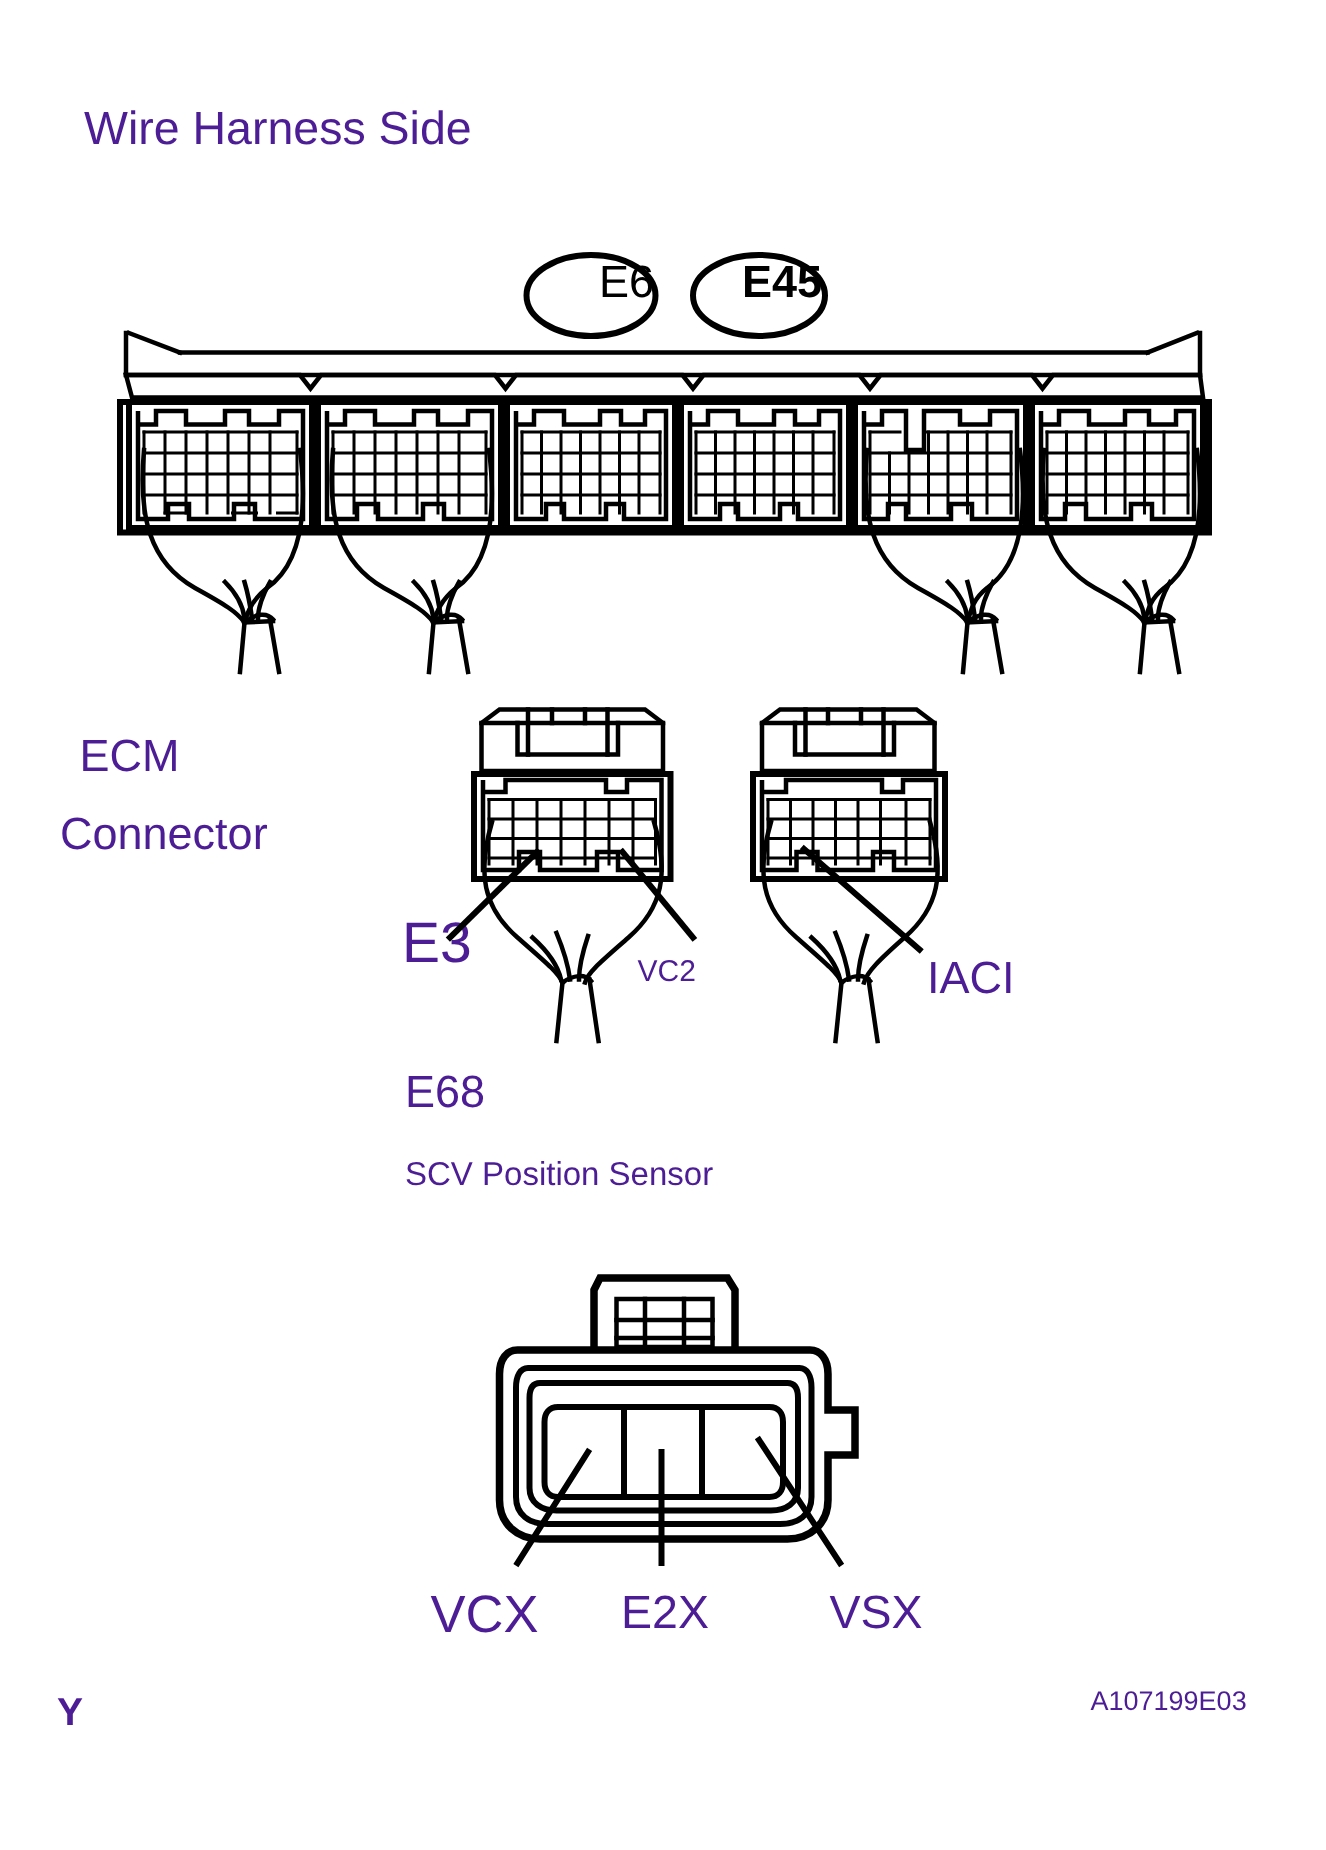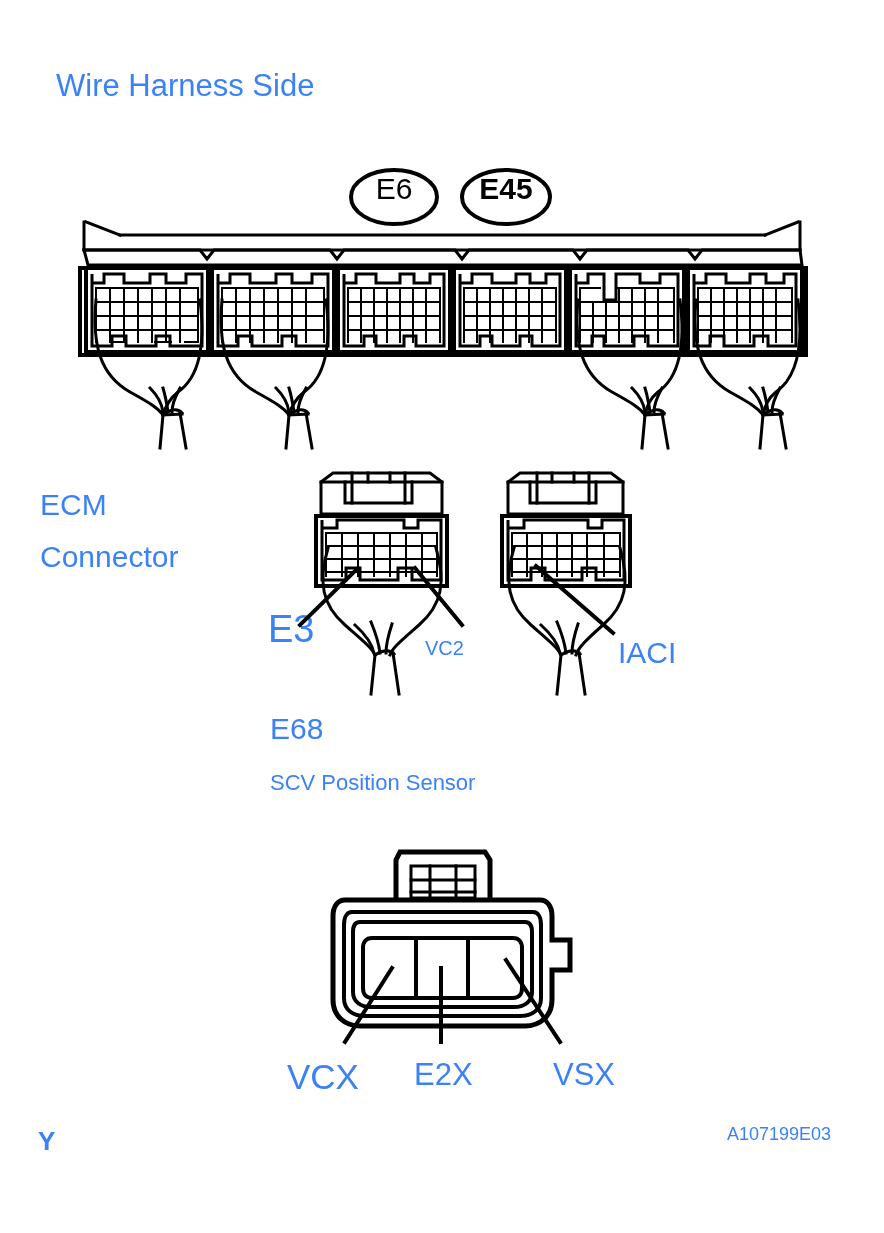--- a/index.html
+++ b/index.html
@@ -15,25 +15,25 @@
   #page {
     position: relative;
     width: 884px;
     height: 1233px;
     background: #ffffff;
     overflow: hidden;
   }
   .txt {
     position: absolute;
     white-space: pre;
-    color: #3b82f6;
+    color: #4c1d95;
     line-height: 1;
   }
   .t-title   { left: 56px;  top: 70px;  font-size: 31px; }
-  .t-ecm1    { left: 40px;  top: 490px; font-size: 30px; }
+  .t-ecm1    { left: 53px;  top: 490px; font-size: 30px; }
   .t-ecm2    { left: 40px;  top: 542px; font-size: 30px; }
   .t-e3      { left: 268px; top: 610px; font-size: 38px; }
   .t-vc2     { left: 425px; top: 638px; font-size: 20px; }
   .t-iaci    { left: 618px; top: 638px; font-size: 30px; }
   .t-e68     { left: 270px; top: 714px; font-size: 30px; }
   .t-scv     { left: 270px; top: 772px; font-size: 22px; }
   .t-vcx     { left: 287px; top: 1059px; font-size: 35px; }
   .t-e2x     { left: 414px; top: 1059px; font-size: 31px; }
   .t-vsx     { left: 541px; top: 1059px; font-size: 31px; margin-left: 12px; }
   .t-ycode   { left: 38px;  top: 1128px; font-size: 26px; font-weight: bold; }
@@ -41,21 +41,21 @@
   .svg-layer {
     position: absolute;
     left: 0;
     top: 0;
     width: 884px;
     height: 1233px;
   }
   .lbl-badge {
     position: absolute;
     font-size: 30px;
-    text-align: center;
+    text-align: right;
     line-height: 1;
   }
   .b-e6  { left: 352px; top: 174px; width: 84px; }
   .b-e45 { left: 464px; top: 174px; width: 84px; font-weight: bold; }
   .pinnum {
     position: absolute;
     font-size: 27px;
     text-align: center;
     line-height: 1;
   }

